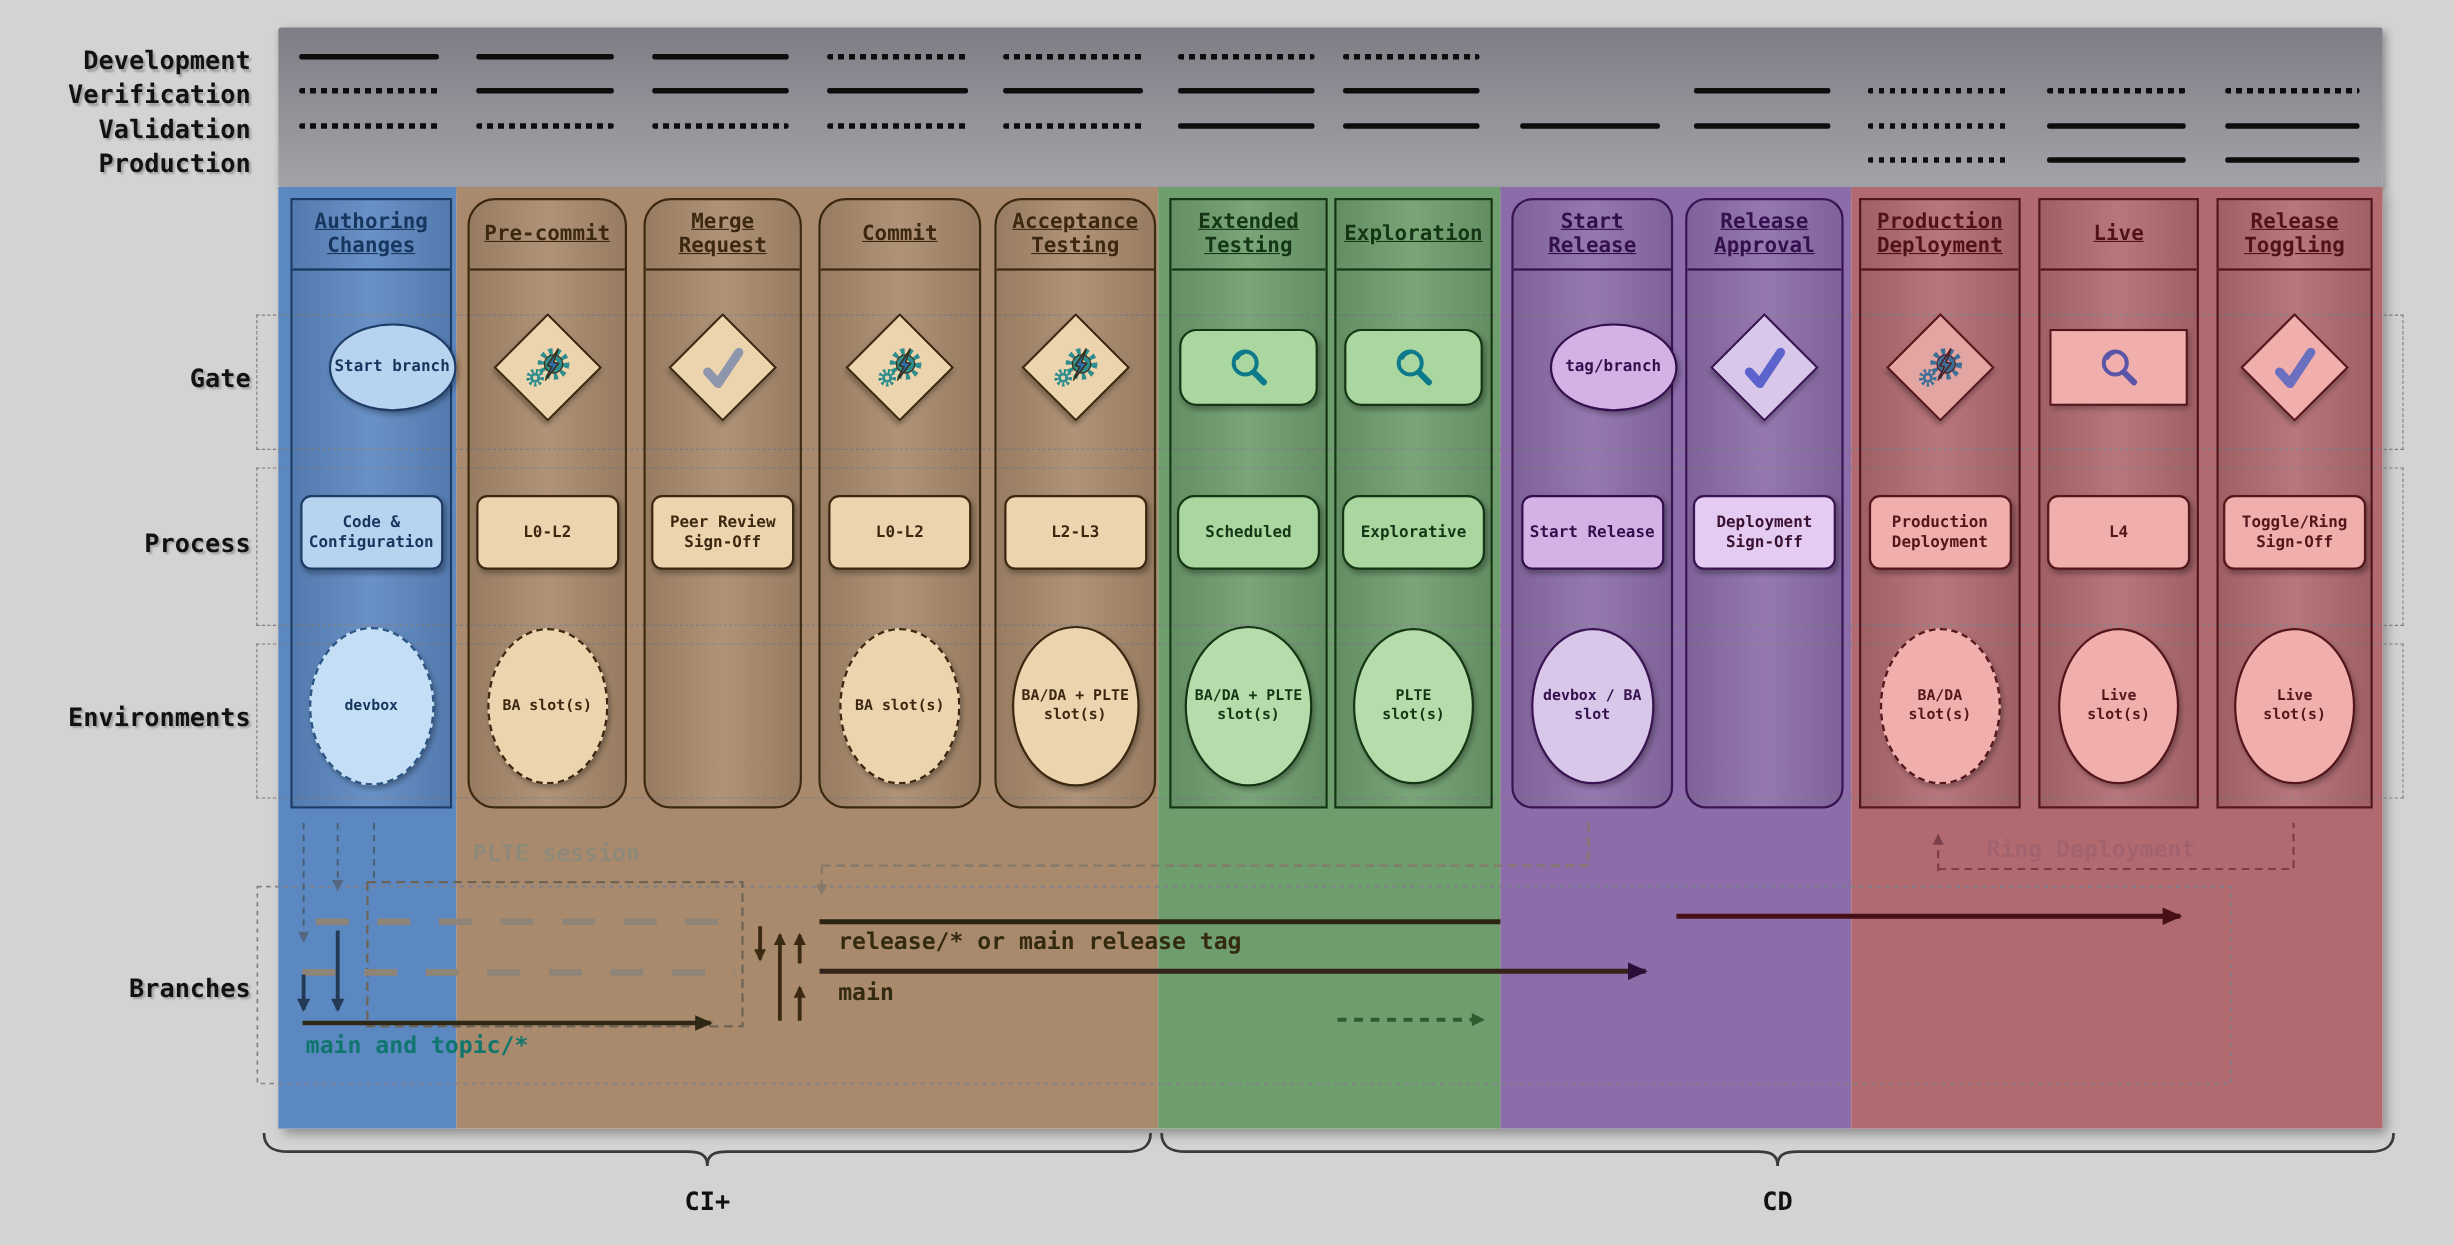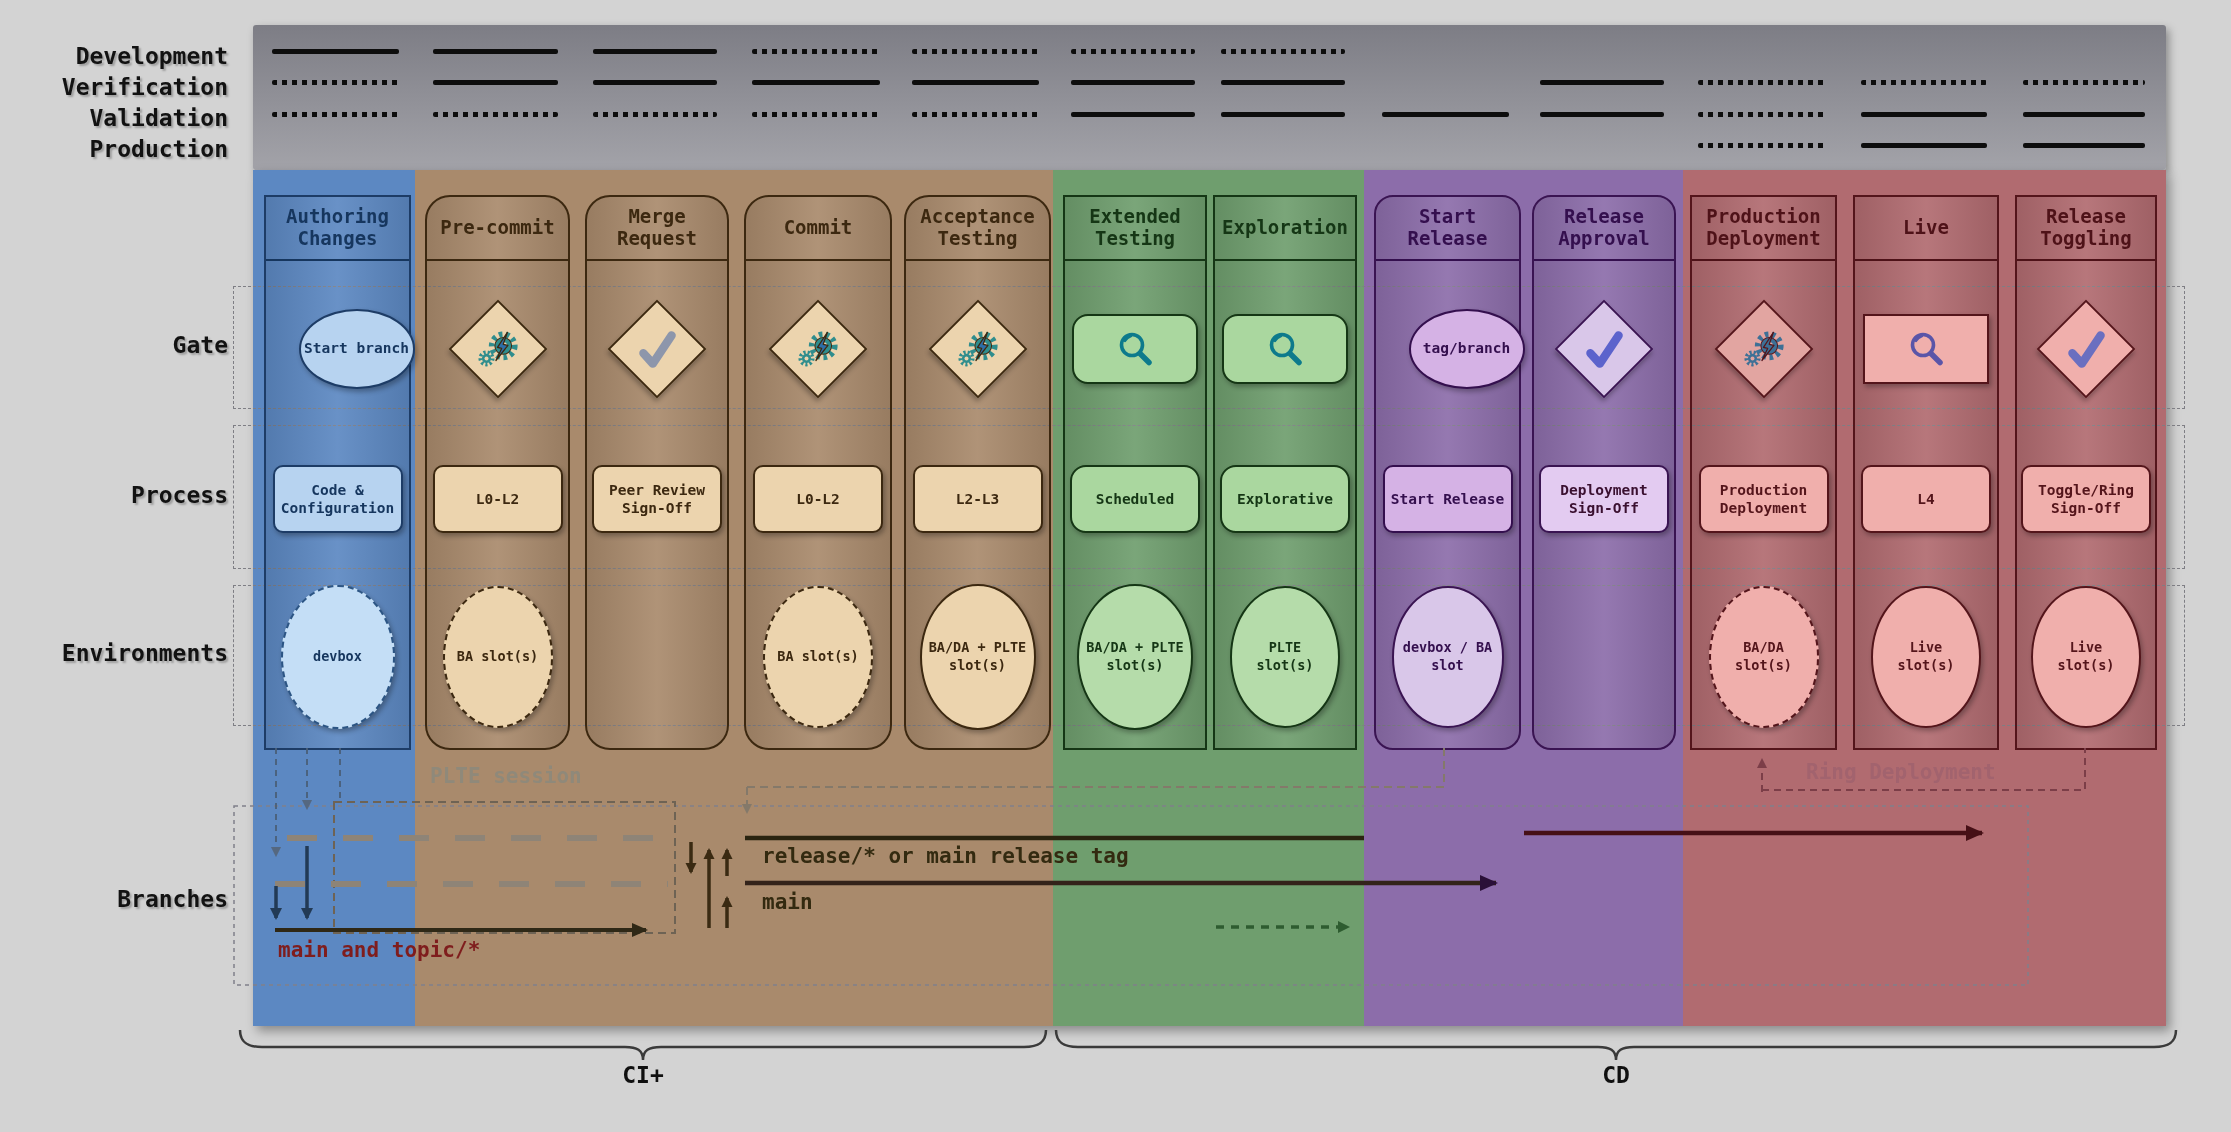--- a/index.html
+++ b/index.html
@@ -20,22 +20,22 @@
   .zone{position:absolute;top:170px;height:856px;}
   #zoneshadow{position:absolute;left:253px;top:170px;width:1913px;height:856px;
     box-shadow:4px 5px 10px rgba(0,0,0,.35);}
   .zn-blue{background:#5c88c2;} .zn-tan{background:#a98a6c;} .zn-green{background:#6f9e6e;}
   .zn-purple{background:#8c6daa;} .zn-red{background:#b16b70;}
 
   
   .rowrect{position:absolute;left:233px;width:1950px;border:1.5px dashed #7e7e84;}
 
   
-  .col{position:absolute;top:195px;height:551px;border:2px solid;
-    background:linear-gradient(90deg,rgba(0,0,0,.10),rgba(255,255,255,.08) 50%,rgba(0,0,0,.10));}
+  .col{position:absolute;top:180px;height:551px;border:2px solid;
+    background:linear-gradient(90deg,rgba(0,0,0,.10),rgba(255,255,255,.08) 50%,rgba(0,0,0,.10));text-decoration:underline;}
   .col-head{height:58px;border-bottom:2px solid currentColor;display:flex;align-items:center;
     justify-content:center;text-align:center;font-weight:bold;font-size:19px;line-height:1.15;padding:2px;}
   .z-blue{border-color:#1d3c66;color:#16365e;}
   .z-tan{border-color:#3c2810;color:#3c2810;border-radius:25px;}
   .z-green{border-color:#153615;color:#153615;}
   .z-purple{border-color:#3a1452;color:#340f4e;border-radius:19px;}
   .z-red{border-color:#54151b;color:#4e1218;}
 
   
   .ellipse,.proc,.env,.gaterect{position:absolute;left:50%;transform:translate(-50%,-50%);
@@ -62,21 +62,21 @@
   .f-purple-deep{background:#d5b2e5;border-color:#340f4e;color:#340f4e;}
   .f-purple{background:#d9c7e9;border-color:#3a1452;color:#340f4e;}
   .f-purple-lt{background:#e3cbf1;border-color:#3a1452;color:#3a1030;}
   .f-red{background:#e2a5a1;border-color:#54151b;color:#54151b;}
   .f-red-lt{background:#f0afac;border-color:#54151b;color:#54151b;}
 
   
   .blab{position:absolute;font-weight:bold;font-size:21px;white-space:nowrap;}
   #overlay{position:absolute;left:0;top:700px;width:2231px;height:432px;pointer-events:none;}
   .brace-label{position:absolute;font-weight:bold;font-size:23px;color:#101010;
-    text-align:center;width:160px;transform:translateX(-50%);}
+    text-align:center;width:160px;transform:translateX(-50%);margin-top:18px;}
 </style>
 </head>
 <body>
 
 <svg width="0" height="0" style="position:absolute" aria-hidden="true">
   <defs>
     <symbol id="ic-auto" viewBox="-22 -22 44 44">
       <circle cx="5" cy="-3" r="11" fill="none" stroke="var(--gear)" stroke-width="5.5" stroke-dasharray="3.4 3.36"></circle>
       <circle cx="5" cy="-3" r="8" fill="var(--gear)" stroke="var(--edge)" stroke-width="1"></circle>
       <circle cx="5" cy="-3" r="3.6" fill="var(--hole)"></circle>
@@ -413,18 +413,18 @@
 
   <path d="M1762 790 H2085 V748" fill="none" stroke="#7c3e48" stroke-width="2" stroke-dasharray="7 5"></path>
   <path d="M1762 792 V760" fill="none" stroke="#7c3e48" stroke-width="2" stroke-dasharray="7 5" marker-end="url(#mk-rose)"></path>
 
   <path d="M240 1030 C240 1044 250 1047 262 1047 L625 1047 C637 1047 643 1050 643 1060 C643 1050 649 1047 661 1047 L1024 1047 C1036 1047 1046 1044 1046 1030" fill="none" stroke="#3a3a3a" stroke-width="2.5"></path>
   <path d="M1056 1030 C1056 1044 1066 1047 1078 1047 L1598 1047 C1610 1047 1616 1050 1616 1060 C1616 1050 1622 1047 1634 1047 L2154 1047 C2166 1047 2176 1044 2176 1030" fill="none" stroke="#3a3a3a" stroke-width="2.5"></path>
 </svg>
 
 <div class="blab" style="left:430px;top:764px;color:#8f897a">PLTE session</div>
 <div class="blab" style="left:1806px;top:760px;color:#a2636e">Ring Deployment</div>
-<div class="blab" style="left:278px;top:938px;color:#7f1d1d">main and topic/*</div>
+<div class="blab" style="left:278px;top:938px;color:#0f766e">main and topic/*</div>
 <div class="blab" style="left:762px;top:844px;color:#332a10">release/* or main release tag</div>
 <div class="blab" style="left:762px;top:890px;color:#332a10">main</div>
 
 <div class="brace-label" style="left:643px;top:1062px">CI+</div>
 <div class="brace-label" style="left:1616px;top:1062px">CD</div>
 
 </body></html>

